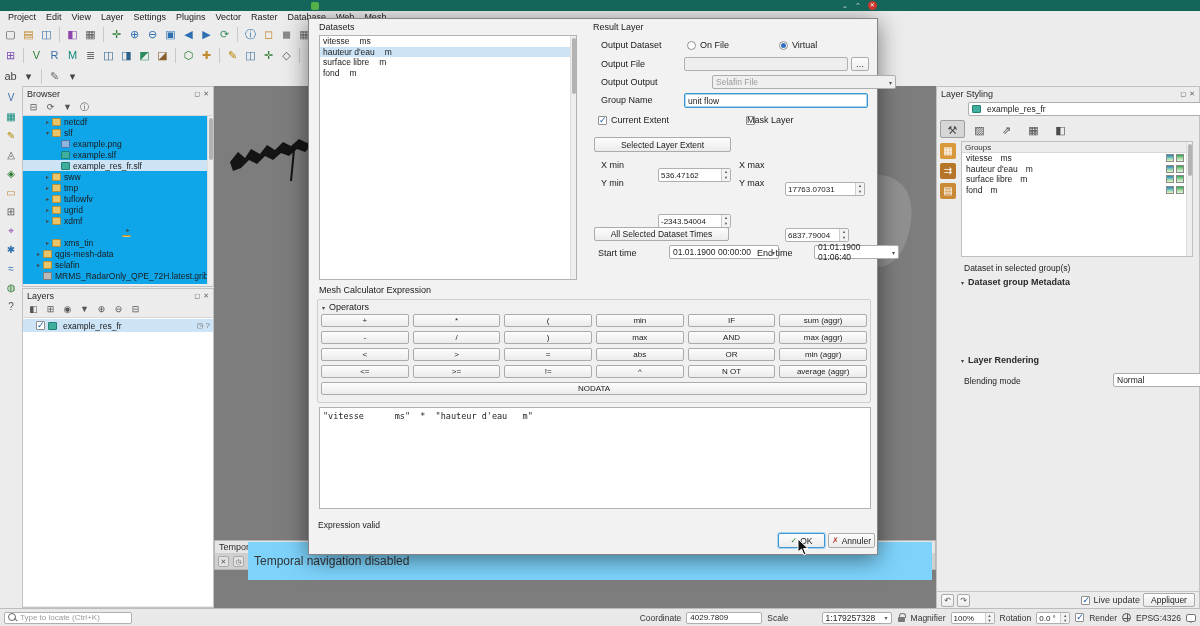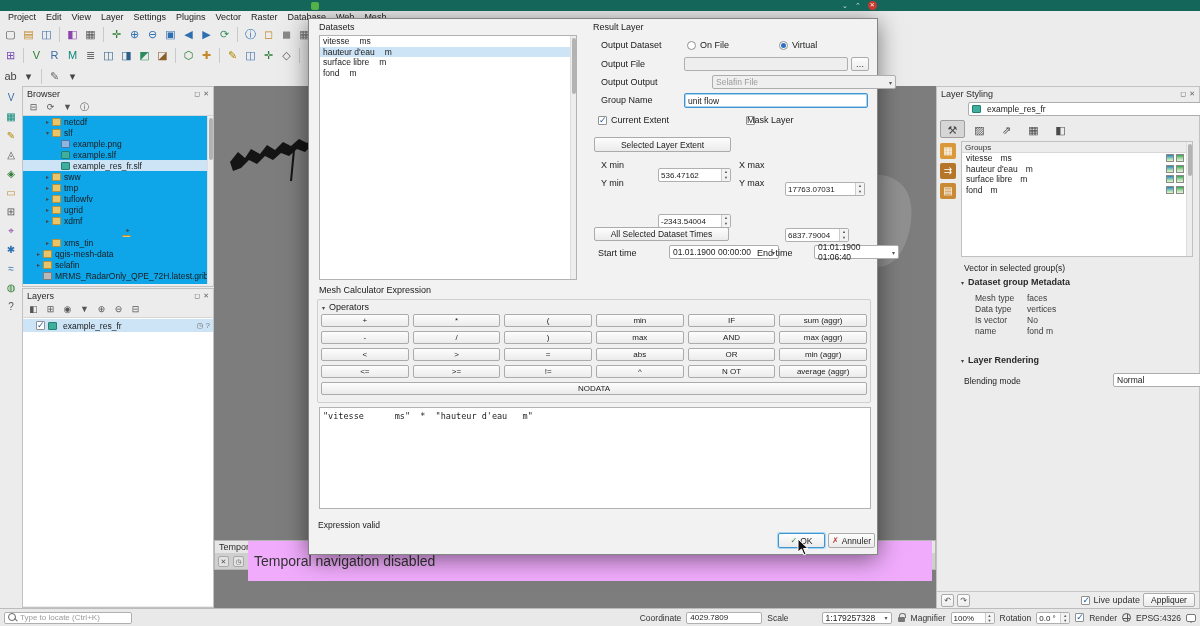--- a/index.html
+++ b/index.html
@@ -52,21 +52,21 @@
 .layer-row{height:13px;display:flex;align-items:center;gap:3px;background:#cde4f7;padding-left:13px;margin-top:1px;}
 .layer-label{font-size:8.5px;}
 .layer-badges{margin-left:auto;display:flex;gap:2px;padding-right:3px;color:#777;font-size:8px;}
 
 
 #map-canvas{left:214px;top:86px;width:722px;height:522px;background:#7d7d7d;}
 #temporal{left:214px;top:540px;width:722px;height:30px;background:#e6e6e6;border:1px solid #b5b5b5;}
 #temporal .panel-header{height:12px;}
 .temporal-body{height:16px;background:#cfcfcf;display:flex;align-items:center;gap:4px;padding:0 3px;}
 .tbtn{width:11px;height:11px;background:#e3e3e3;border:1px solid #a8a8a8;border-radius:2px;font-size:7px;line-height:10px;text-align:center;color:#555;}
-.temporal-status{font-size:14px;color:#333;background:#f0abfc;padding:12px 6px;flex:1;}
+.temporal-status{font-size:12px;color:#333;background:#7dd3fc;padding:12px 6px;flex:1;}
 
 
 #styling-panel{left:936px;top:86px;width:264px;height:522px;}
 .combo{display:flex;align-items:center;gap:3px;background:#fff;border:1px solid #adadad;border-radius:2px;padding:0 3px;font-size:8.5px;color:#222;margin-left:28px;}
 .combo .arrow{margin-left:auto;font-size:6px;color:#555;}
 .combo.disabled{background:#efefef;color:#9b9b9b;}
 #layer-combo{position:absolute;left:3px;top:15px;width:258px;height:14px;}
 #styling-tabs{position:absolute;left:3px;top:33px;display:flex;gap:2px;}
 .stab{width:25px;height:18px;text-align:center;line-height:18px;font-size:11px;color:#4a4a4a;border:1px solid transparent;border-radius:2px;}
 .stab.active{background:#d6d6d6;border-color:#9e9e9e;}
@@ -462,43 +462,25 @@
             <span class="grp-tools">
               <span class="ramp"></span>
               <span class="ramp ramp2"></span>
             </span>
           </div>
         </div>
       <div class="vscroll" style="height:114px">
           <div class="vthumb" style="top:2px;height:32px"></div>
         </div>
     </div>
-    <div id="dataset-note">Vector in selected group(s)</div>
+    <div id="dataset-note">Dataset in selected group(s)</div>
     <div class="sec-toggle" style="left:24px;top:190px;">
       <span class="tri">▾</span>
       <span>Dataset group Metadata</span>
     </div>
-    <div id="metadata-list">
-        <div class="md-row">
-          <span class="md-key">Mesh type</span>
-          <span class="md-val">faces</span>
-        </div>
-        <div class="md-row">
-          <span class="md-key">Data type</span>
-          <span class="md-val">vertices</span>
-        </div>
-        <div class="md-row">
-          <span class="md-key">Is vector</span>
-          <span class="md-val">No</span>
-        </div>
-        <div class="md-row">
-          <span class="md-key">name</span>
-          <span class="md-val">fond  m</span>
-        </div>
-      </div>
     <div class="sec-toggle" style="left:24px;top:268px;">
       <span class="tri">▾</span>
       <span>Layer Rendering</span>
     </div>
     <div id="blending-label">Blending mode</div>
     <div class="combo" id="blending-combo">
       <span>Normal</span>
       <span class="arrow">▾</span>
     </div>
     <div id="styling-bottom">

